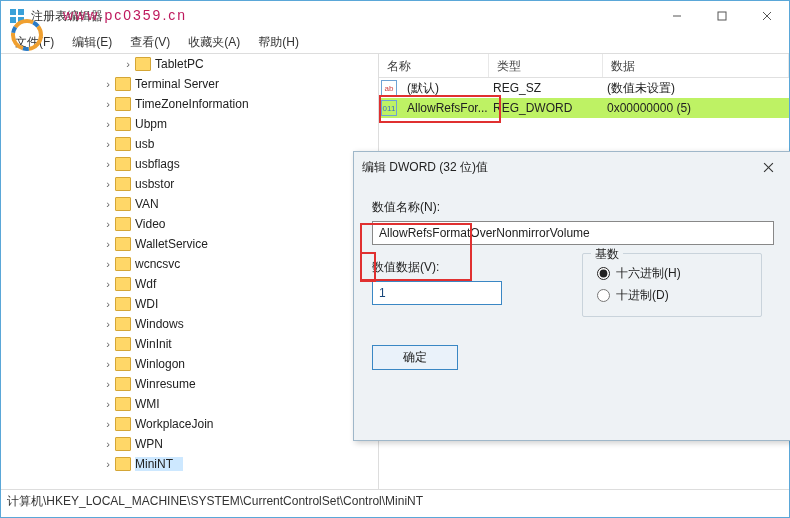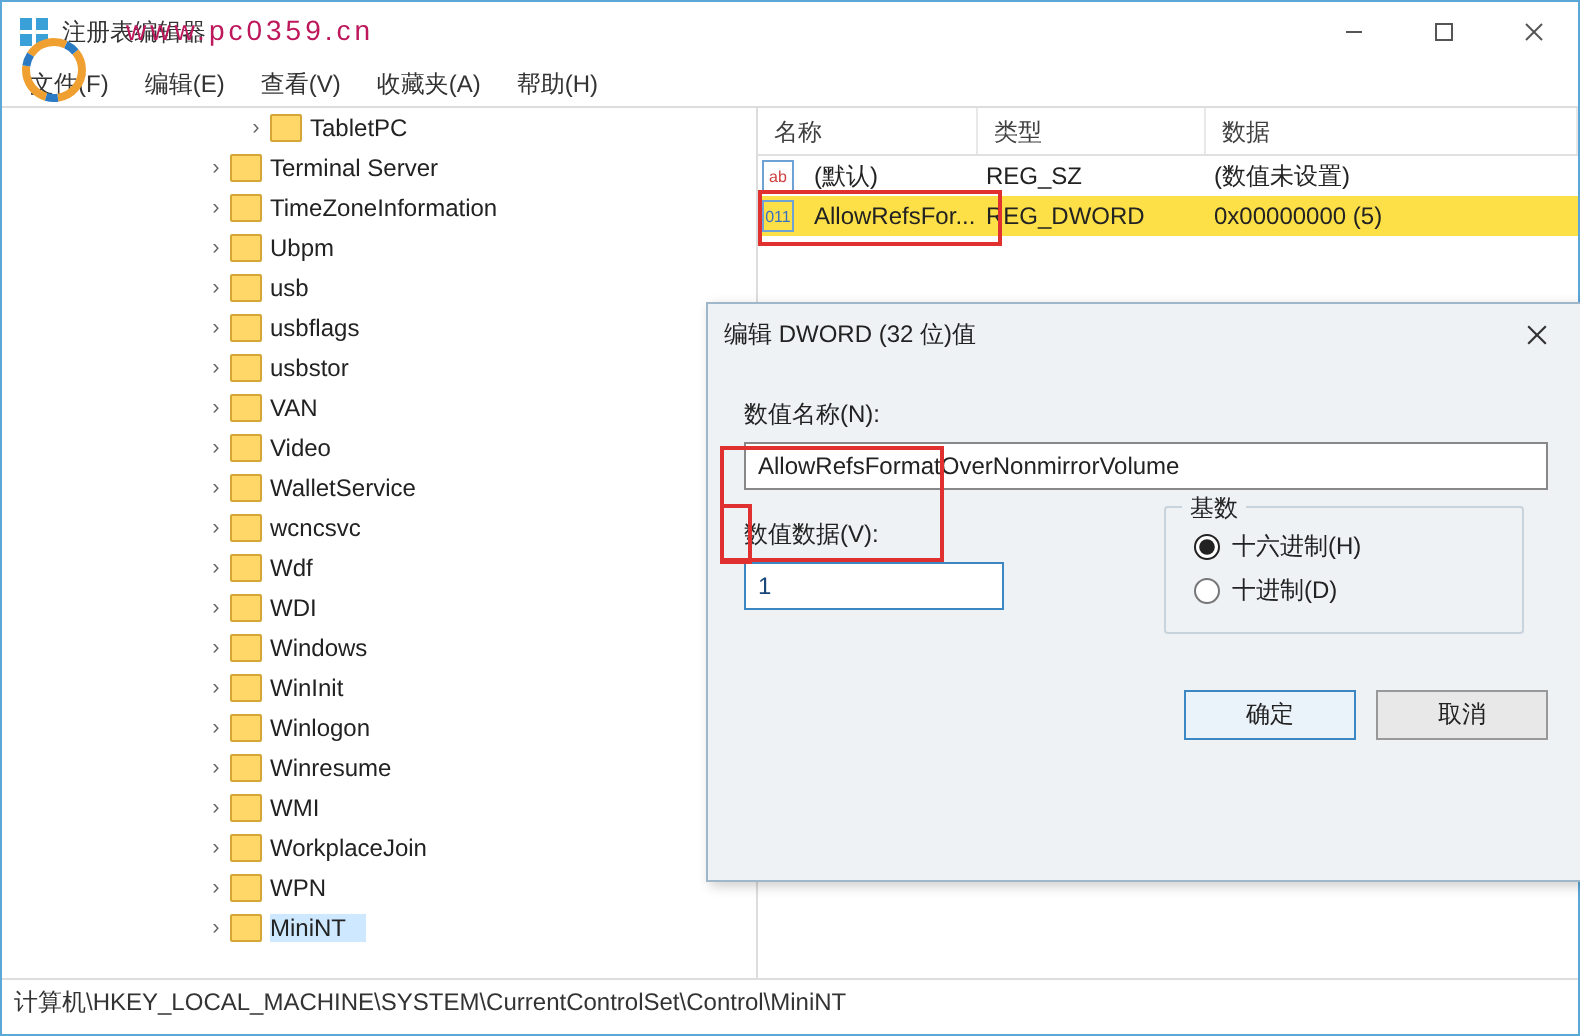--- a/index.html
+++ b/index.html
@@ -26,21 +26,21 @@
 .node .folder { width: 16px; height: 14px; background: #ffd768; border: 1px solid #d4a636; border-radius: 1px; margin-right: 4px; }
 .node .label { padding-right: 10px; color: #222; }
 .node.sel .label { background: #cde8ff; }
 
 .listpane { flex: 1; display: flex; flex-direction: column; overflow: hidden; }
 .listhead { display: flex; height: 24px; border-bottom: 1px solid #e0e0e0; background: #fff; }
 .listhead .col { padding: 4px 8px; border-right: 1px solid #e8e8e8; color: #404040; }
 .col-name { width: 110px; } .col-type { width: 114px; } .col-data { flex: 1; }
 
 .listrow { display: flex; height: 20px; align-items: center; }
-.listrow.sel { background: #fde047; }
+.listrow.sel { background: #bef264; }
 .listrow .cell { padding: 1px 6px; color: #222; }
 .listrow .vicon { width: 16px; height: 16px; margin-left: 2px; margin-right: 4px; border: 1px solid #6ea2d4; display: flex; align-items: center; justify-content: center; font-size: 8px; }
 .vicon.str { color: #d04040; } .vicon.num { color: #3a6fc4; }
 
 .hl-box1 { position: absolute; left: 378px; top: 94px; width: 122px; height: 28px; border: 2px solid #e03030; pointer-events: none; }
 
 .dialog { position: absolute; left: 352px; top: 150px; width: 440px; height: 290px; background: #eef2f5; border: 1px solid #9fb7c9; box-shadow: 2px 2px 6px rgba(0,0,0,0.2); }
 .dialog .dtitle { height: 31px; display: flex; align-items: center; padding: 0 8px; color: #222; }
 .dialog .dclose { margin-left: auto; width: 32px; height: 26px; display: flex; align-items: center; justify-content: center; }
 .dialog .dbody { padding: 10px 18px 14px 18px; }
@@ -48,21 +48,21 @@
 .dialog .txt { width: 402px; height: 24px; border: 1px solid #888; padding: 2px 6px; background: #fff; color: #222; }
 .row2 { display: flex; margin-top: 8px; gap: 30px; }
 .valwrap { position: relative; width: 180px; }
 .valinput { width: 130px; height: 24px; border: 1px solid #3a87c4; padding: 2px 6px; background: #fff; color: #18467a; }
 .hl-box2 { position: absolute; left: -12px; top: -30px; width: 112px; height: 58px; border: 2px solid #e03030; pointer-events: none; }
 .hl-box3 { position: absolute; left: -12px; top: -1px; width: 16px; height: 30px; border: 2px solid #e03030; pointer-events: none; }
 .radgrp { border: 1px solid #c9d3db; border-radius: 2px; padding: 8px 14px 10px 14px; width: 180px; position: relative; }
 .radgrp .legend { position: absolute; top: -8px; left: 8px; background: #eef2f5; padding: 0 4px; color: #222; }
 .radrow { display: flex; align-items: center; gap: 6px; height: 22px; color: #222; }
 .radrow input { accent-color: #222; }
-.btnrow { display: flex; justify-content: flex-end; gap: 10px; margin-top: 28px; }
+.btnrow { display: flex; justify-content: flex-start; gap: 20px; margin-top: 28px; }
 .btnrow .btn { width: 86px; height: 25px; border: 1px solid #999; background: #e8e8e8; text-align: center; line-height: 23px; color: #222; }
 .btnrow .btn.primary { border: 1px solid #3a87c4; background: #eaf2fa; }
 
 .statusbar { height: 24px; border-top: 1px solid #ddd; padding: 3px 6px; color: #333; background: #fff; }
 
 .watermark { position: absolute; top: 10px; left: 6px; pointer-events: none; }
 .wm-text { font-size: 33px; font-weight: 400; color: #0f387a; font-style: italic; letter-spacing: 1px; text-shadow: 1px 1px 0 #fff; }
 .wm-sub { font-size: 14px; color: #be185d; letter-spacing: 2px; margin-left: 56px; margin-top: -4px; }
 .wm-logo { width: 40px; height: 40px; position: absolute; top: 4px; left: 0; }
 </style>
@@ -271,21 +271,20 @@
             <span>十六进制(H)</span>
           </label>
           <label class="radrow">
             <input type="radio" name="base" style="">
             <span>十进制(D)</span>
           </label>
         </div>
       </div>
       <div class="btnrow">
         <div class="btn primary">确定</div>
-        <div class="btn">取消</div>
       </div>
     </div>
   </div>
 
   <div class="watermark">
     <div class="wm-logo">
       <svg viewBox="0 0 40 40">
           <circle cx="20" cy="20" r="14" fill="none" stroke="#f0a030" stroke-width="4" stroke-dasharray="20 6"></circle>
           <circle cx="20" cy="20" r="14" fill="none" stroke="#2a7ac4" stroke-width="4" stroke-dasharray="6 20" stroke-dashoffset="-20"></circle>
         </svg>

